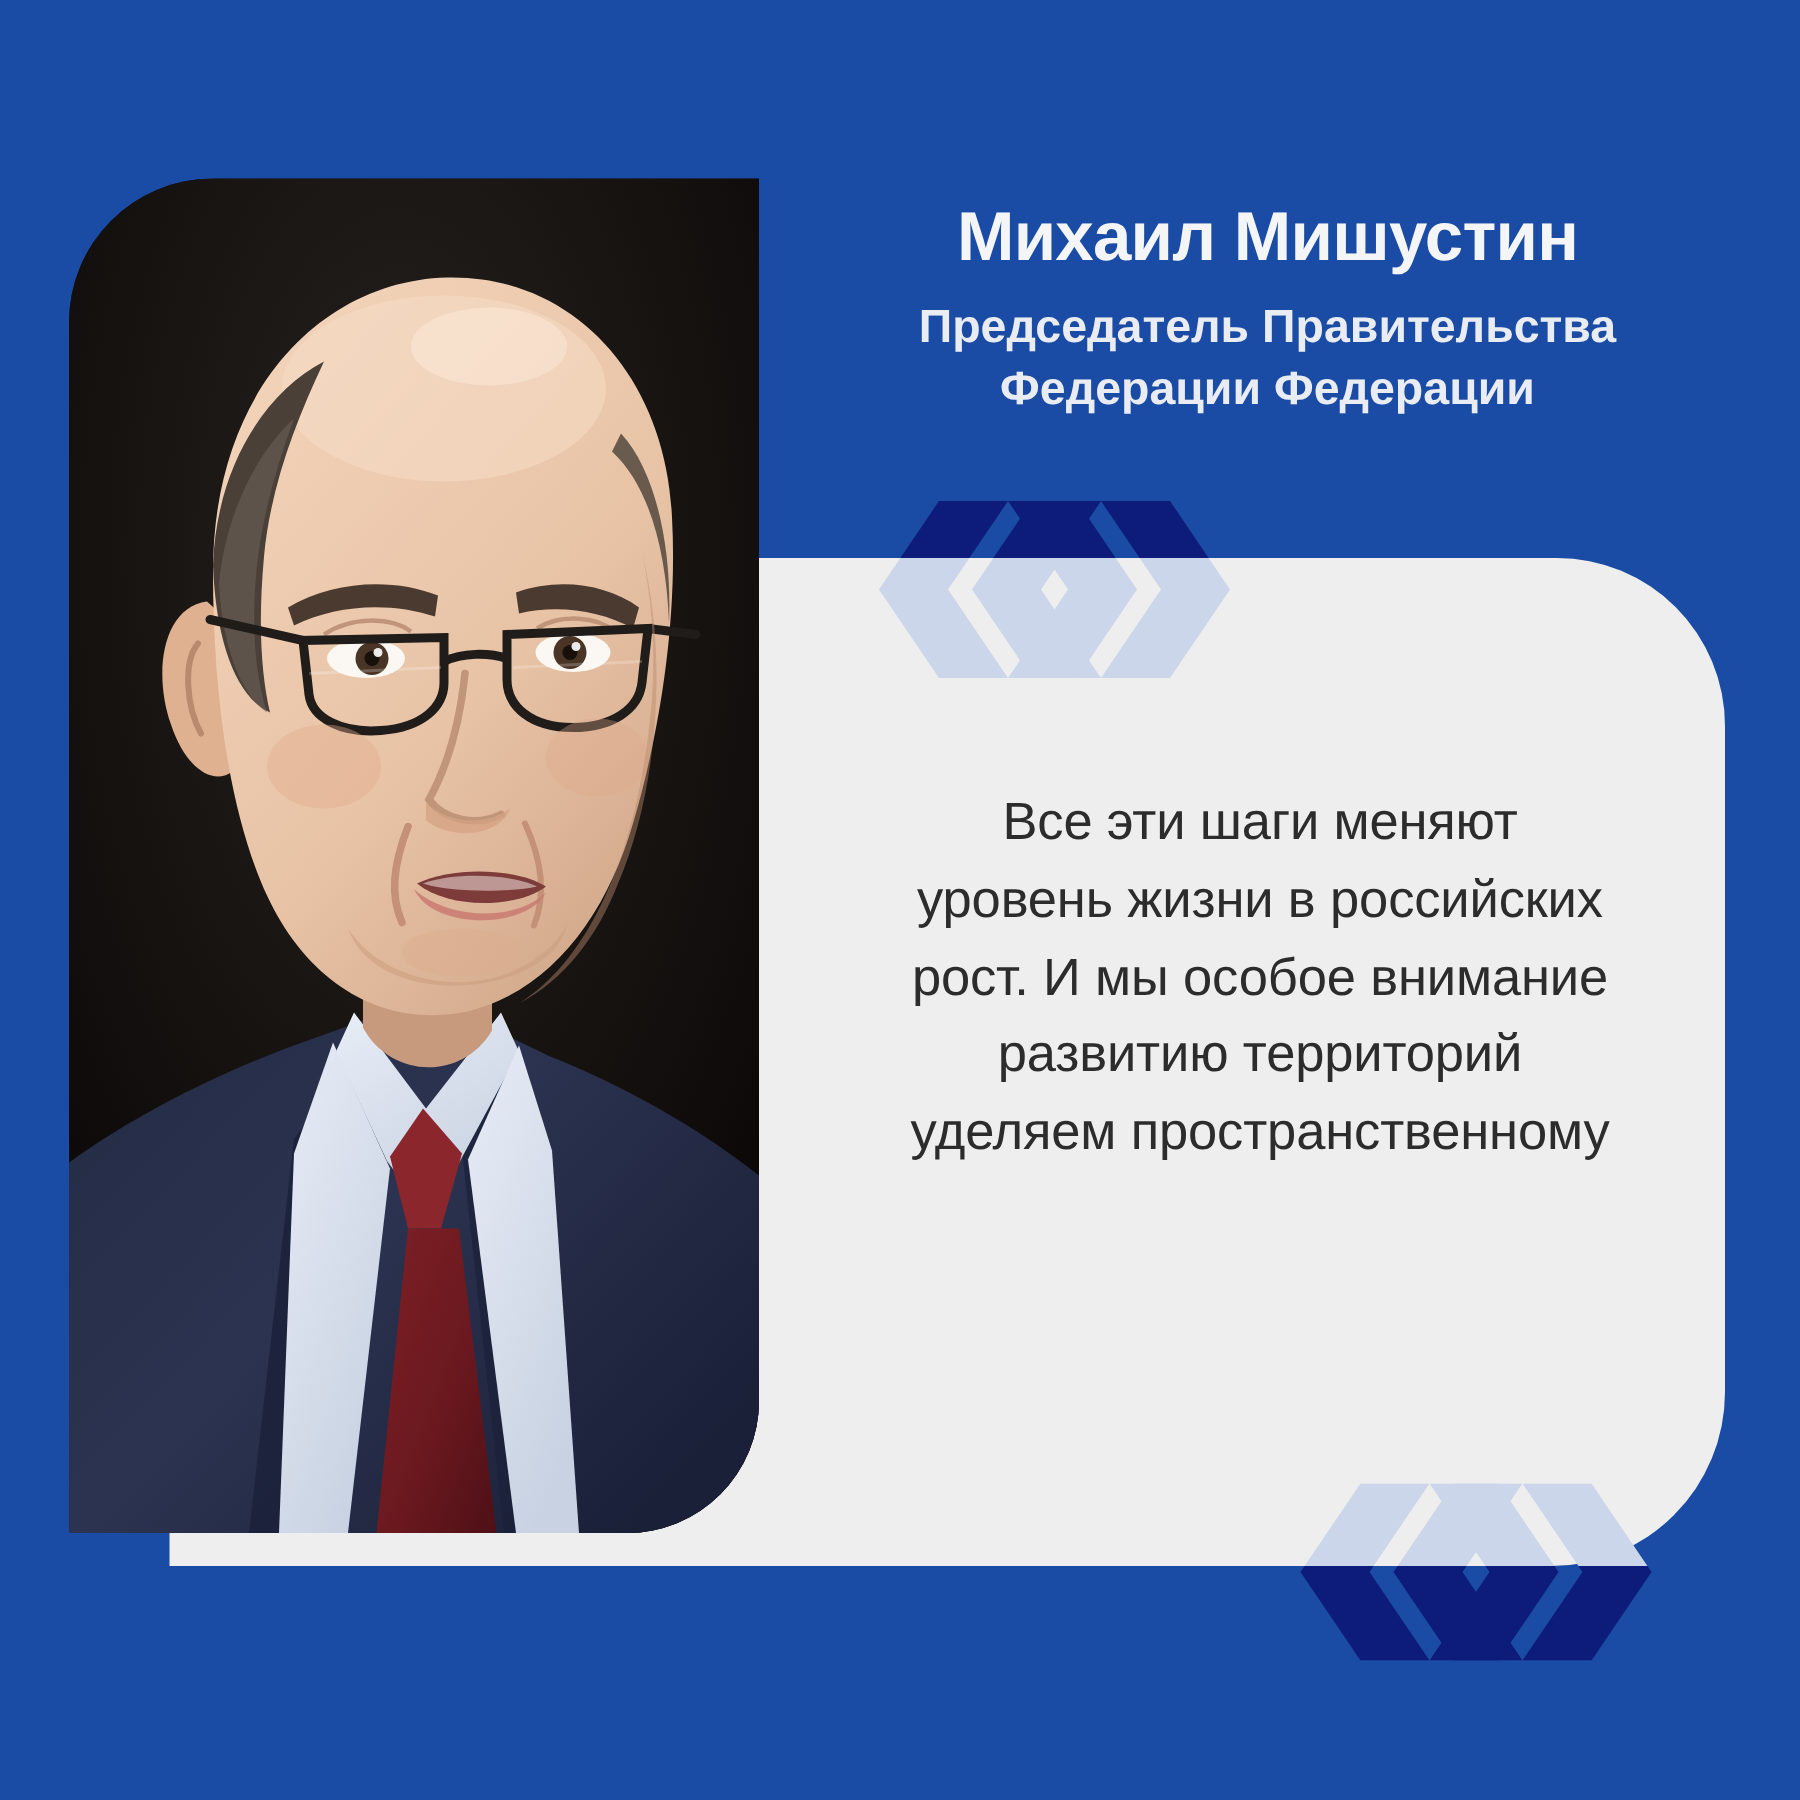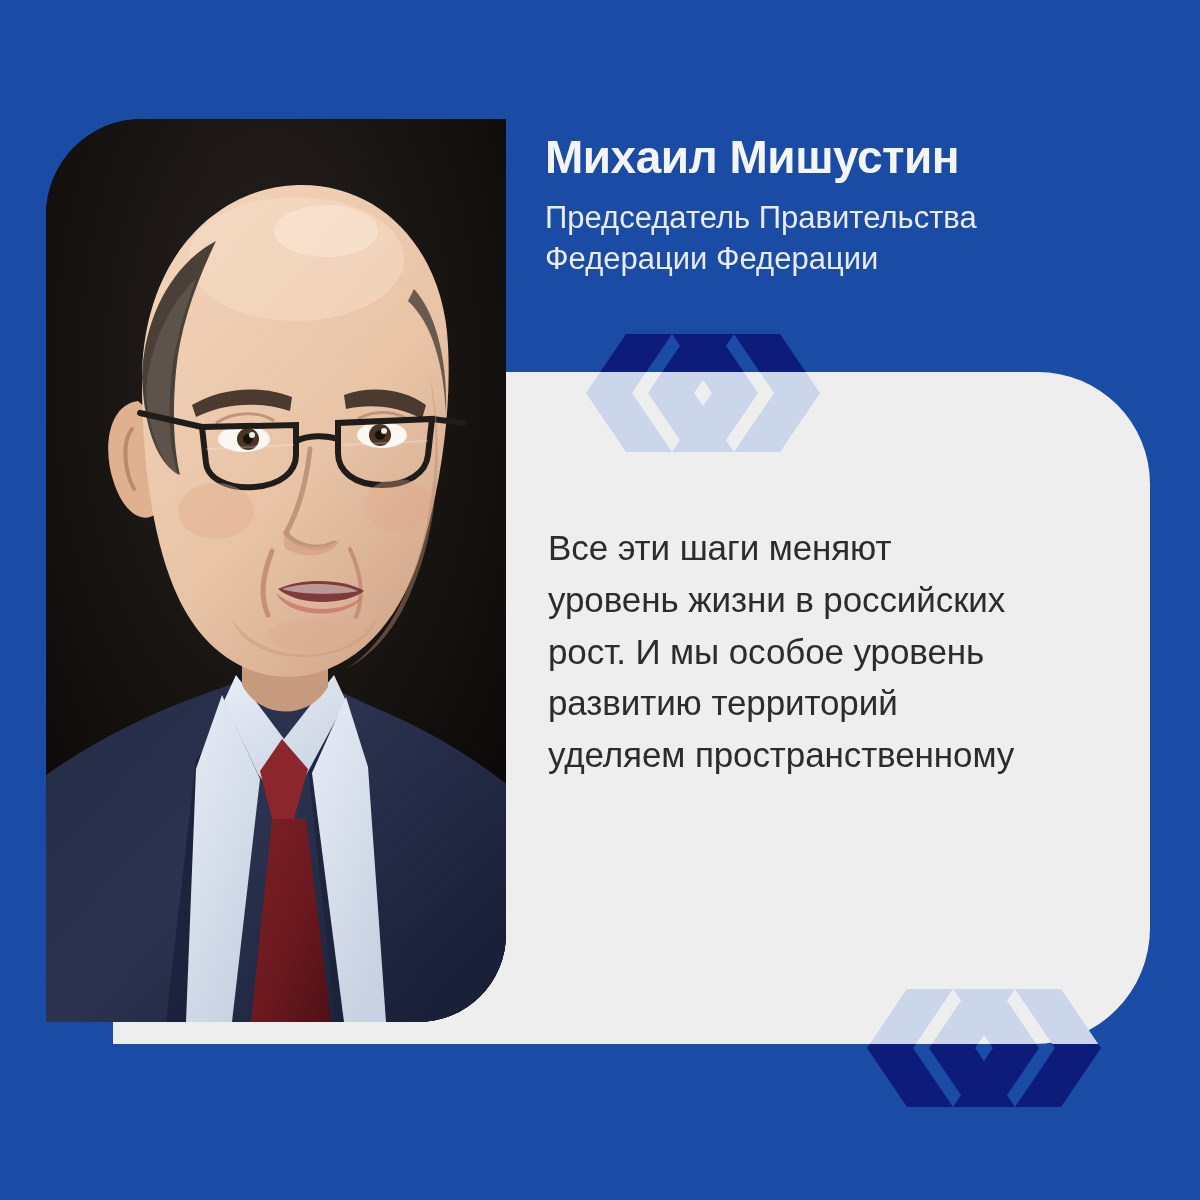--- a/index.html
+++ b/index.html
@@ -3,21 +3,21 @@
 <meta charset="utf-8">
 <style>
   * { margin:0; padding:0; box-sizing:border-box; }
   html,body { width:1200px; height:1200px; }
   body {
     background:#1a4ba5;
     font-family:"Liberation Sans","DejaVu Sans",sans-serif;
     overflow:hidden;
     position:relative;
   }
-  #stage { position:relative; width:1200px; height:1200px; overflow:hidden; background:#1a4ba5; }
+  #stage { position:relative; width:1200px; height:1200px; overflow:hidden; background:#1a4ba5;text-align:center; }
 
   
   .quote-card{
     position:absolute;
     left:113px; top:372px;
     width:1037px; height:672px;
     background:#eeeeee;
     border-radius:0 112px 116px 0;
     z-index:2;
   }
@@ -45,30 +45,30 @@
     font-size:46px;
     font-weight:bold;
     color:#f4f5f7;
     letter-spacing:-0.5px;
     line-height:1.1;
     white-space:nowrap;
   }
   .person-role{
     margin-top:14px;
     font-size:31px;
-    font-weight:normal;
+    font-weight:bold;
     color:#e9ecf2;
     line-height:1.33;
   }
   .person-role span{ display:block; white-space:nowrap; }
 
   
   .quote-text{
     position:absolute;
-    left:548px; top:522px;
+    left:560px; top:522px;
     width:560px;
     font-size:35px;
     line-height:1.48;
     color:#2c2c2c;
     z-index:6;
     letter-spacing:-0.1px;
   }
   .quote-text span{ display:block; white-space:nowrap; }
 
   
@@ -238,21 +238,21 @@
     <div class="person-name">Михаил Мишустин</div>
     <div class="person-role">
       <span>Председатель Правительства</span>
       <span>Федерации Федерации</span>
     </div>
   </div>
 
   <div class="quote-text">
     <span>Все эти шаги меняют</span>
     <span>уровень жизни в российских</span>
-    <span>рост. И мы особое уровень</span>
+    <span>рост. И мы особое внимание</span>
     <span>развитию территорий</span>
     <span>уделяем пространственному</span>
   </div>
 
   <div class="chev-group chev-bottom">
     <svg viewBox="0 0 270 118" xmlns="http://www.w3.org/2000/svg">
       <defs>
 
         <clipPath id="clipAboveBot">
             <rect x="0" y="0" width="270" height="55"></rect>

